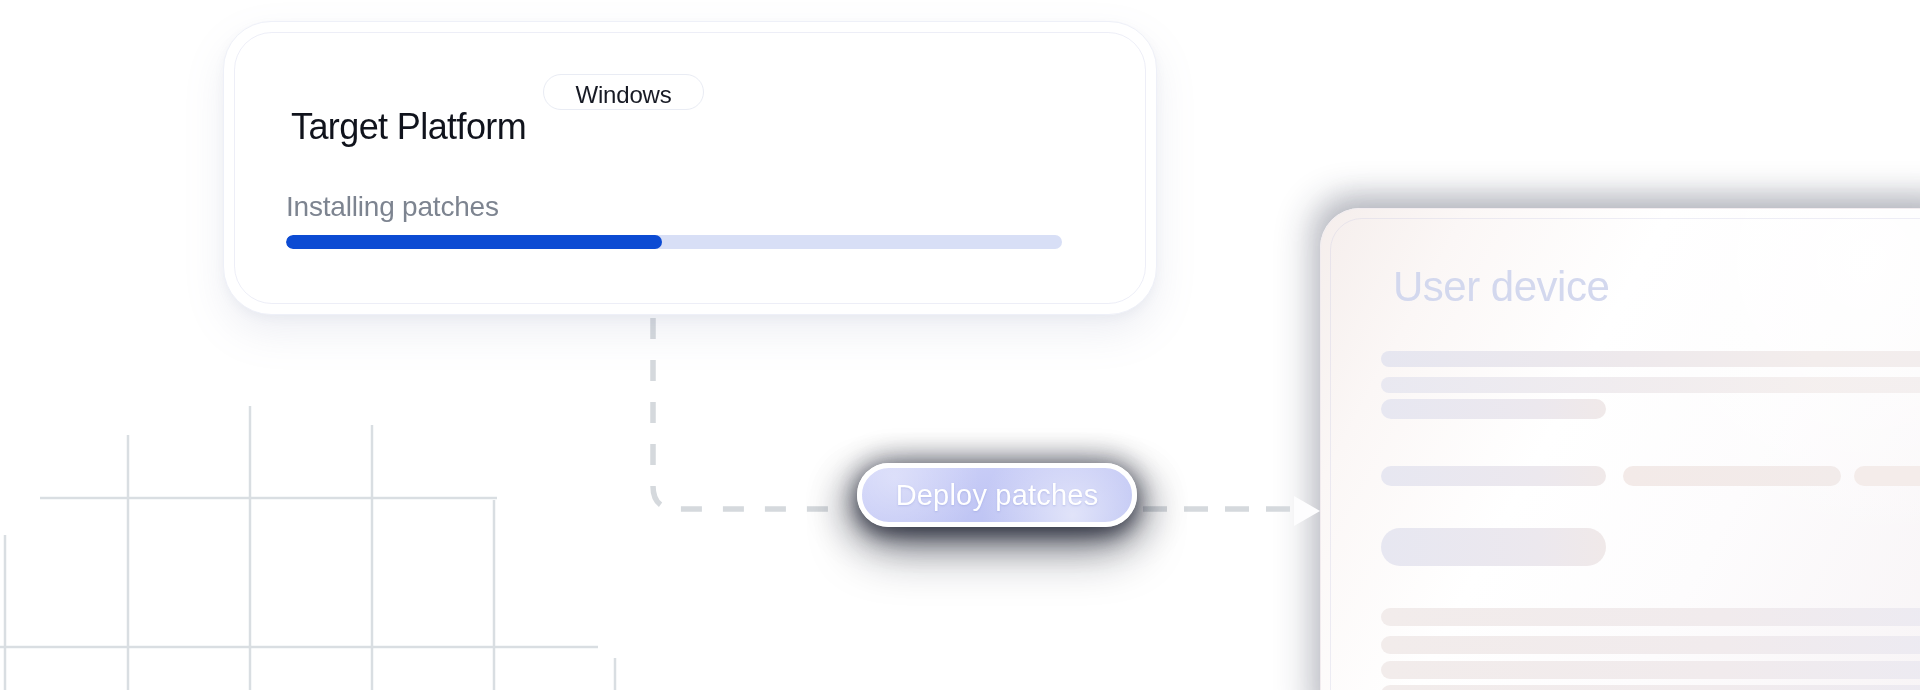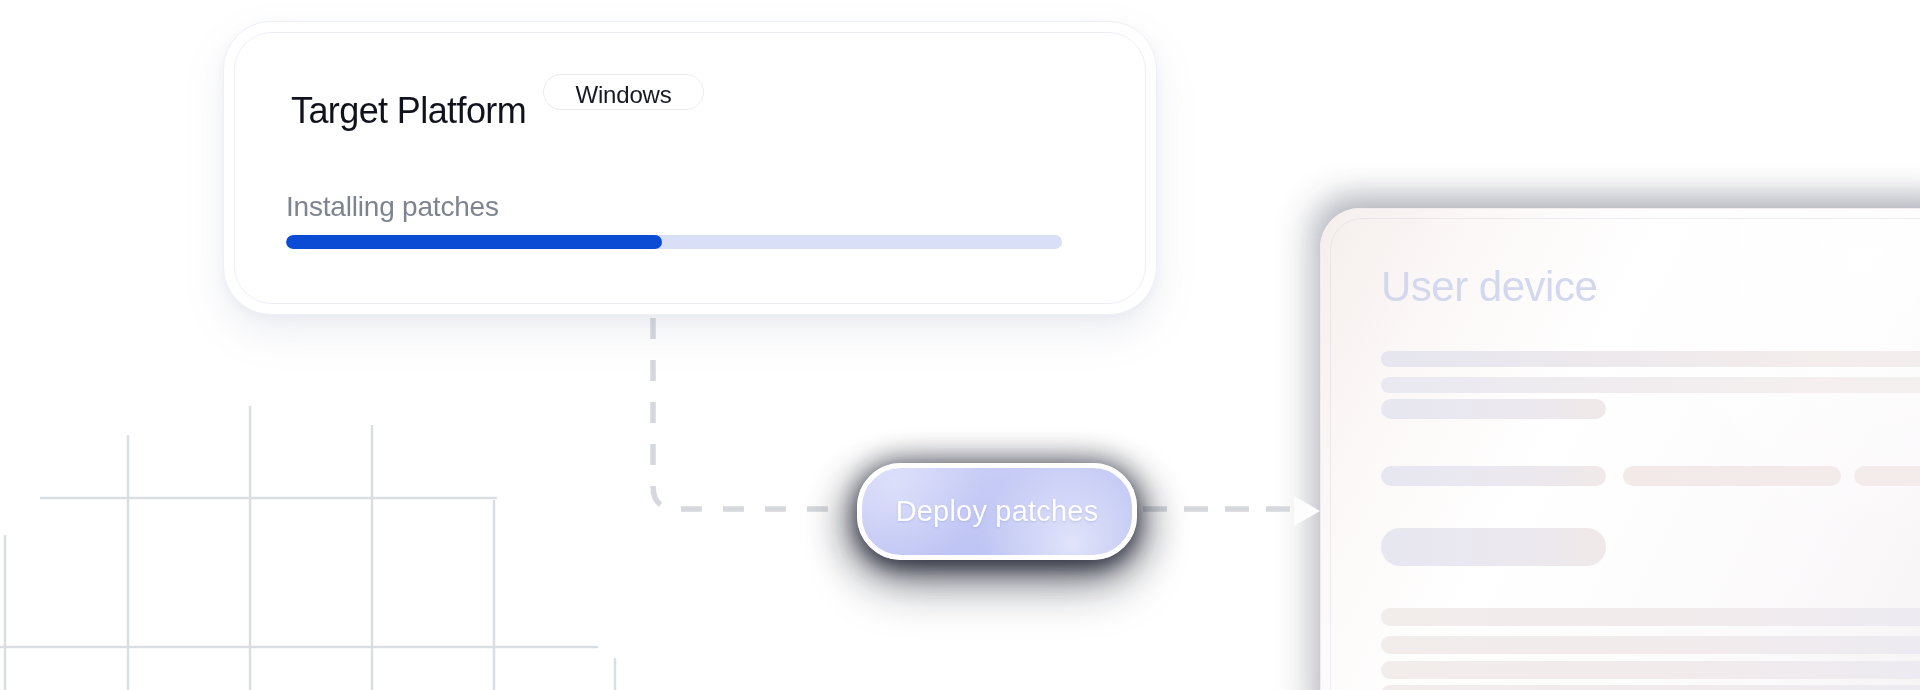--- a/index.html
+++ b/index.html
@@ -21,21 +21,21 @@
       radial-gradient(circle at 85% 10%, rgba(255,255,255,.9), rgba(255,255,255,0) 40%),
       linear-gradient(118deg,#f5eeec 0%,#fbf7f6 16%,#ffffff 38%,#fdfcfd 62%,#f7f3f5 100%);
     border:1px solid #f2ecef;
     box-shadow:-14px -14px 34px rgba(30,36,60,.20), 0 -12px 24px rgba(30,36,60,.16);
   }
   .device-card::before{
     content:"";position:absolute;inset:9px;border:1px solid rgba(198,200,225,.30);
     border-top-left-radius:32px;pointer-events:none;
   }
   .device-title{
-    position:absolute;left:60px;top:54px;font-size:42px;font-weight:500;
+    position:absolute;left:72px;top:54px;font-size:42px;font-weight:500;
     letter-spacing:-.5px;color:#d3d8ee;
   }
   .sk{position:absolute;border-radius:10px;}
   .sk-w{background:linear-gradient(90deg,#e6e6f0 0%,#eee9ec 40%,#f3edec 70%,#f2edee 100%);}
   .sk-p{background:linear-gradient(90deg,#f2eceb 0%,#f1ebed 55%,#ebeaf3 100%);}
   .sk-l{background:linear-gradient(90deg,#e7e7f1 0%,#ece8ee 70%,#f0e9e9 100%);}
   .sk-r1{left:60px;top:142px;width:620px;height:16px;}
   .sk-r2{left:60px;top:168px;width:620px;height:16px;opacity:.85;}
   .sk-r3{left:60px;top:190px;width:225px;height:20px;}
   .sk-c1{left:60px;top:257px;width:225px;height:20px;}
@@ -49,21 +49,21 @@
 
   
   .connector-svg{position:absolute;left:0;top:0;}
   .dash-path{fill:none;stroke:#d5d9dd;stroke-width:5.5;}
   .dash-a{stroke-dasharray:21 21;}
   .dash-b{stroke-dasharray:24 17;}
   .arrow-head{fill:#fdfdfe;}
 
   
   .deploy-pill{
-    position:absolute;left:857px;top:463px;width:280px;height:97px;border-radius:44px;
+    position:absolute;left:857px;top:463px;width:280px;height:64px;border-radius:44px;
     border:5px solid #ffffff;box-sizing:border-box;cursor:pointer;
     background:
       radial-gradient(circle at 78% 88%, rgba(255,255,255,.55), rgba(255,255,255,0) 42%),
       radial-gradient(circle at 12% 18%, rgba(255,255,255,.35), rgba(255,255,255,0) 35%),
       linear-gradient(165deg,#cdd1f8 0%,#c3c8f5 45%,#b9c0f2 100%);
     box-shadow:
       0 8px 18px rgba(13,17,34,.50),
       0 24px 50px rgba(13,17,34,.40),
       0 -8px 26px rgba(13,17,34,.26),
       -16px 8px 36px rgba(13,17,34,.30),
@@ -80,21 +80,21 @@
   .platform-card{
     position:absolute;left:223px;top:21px;width:934px;height:294px;border-radius:48px;
     background:#ffffff;border:1px solid #eef0f8;box-sizing:border-box;
     box-shadow:0 18px 40px rgba(125,135,170,.13), 0 4px 10px rgba(125,135,170,.07);
   }
   .platform-card::before{
     content:"";position:absolute;inset:10px;border:1px solid rgba(195,200,230,.30);
     border-radius:38px;pointer-events:none;
   }
   .pc-title{
-    position:absolute;left:67px;top:68px;font-size:36px;font-weight:500;
+    position:absolute;left:67px;top:84px;font-size:36px;font-weight:500;
     letter-spacing:-.6px;color:#10131c;
   }
   .pc-badge{
     position:absolute;left:319px;top:52px;width:161px;height:36px;border-radius:24px;
     background:#ffffff;border:1.5px solid #e9ecf4;box-sizing:border-box;
     display:flex;align-items:flex-end;justify-content:center;
   }
   .pc-badge-label{font-size:24px;color:#171a24;letter-spacing:-.2px;}
   .pc-status{
     position:absolute;left:62px;top:160px;font-size:28px;color:#7d8490;letter-spacing:-.2px;margin-top:9px;

